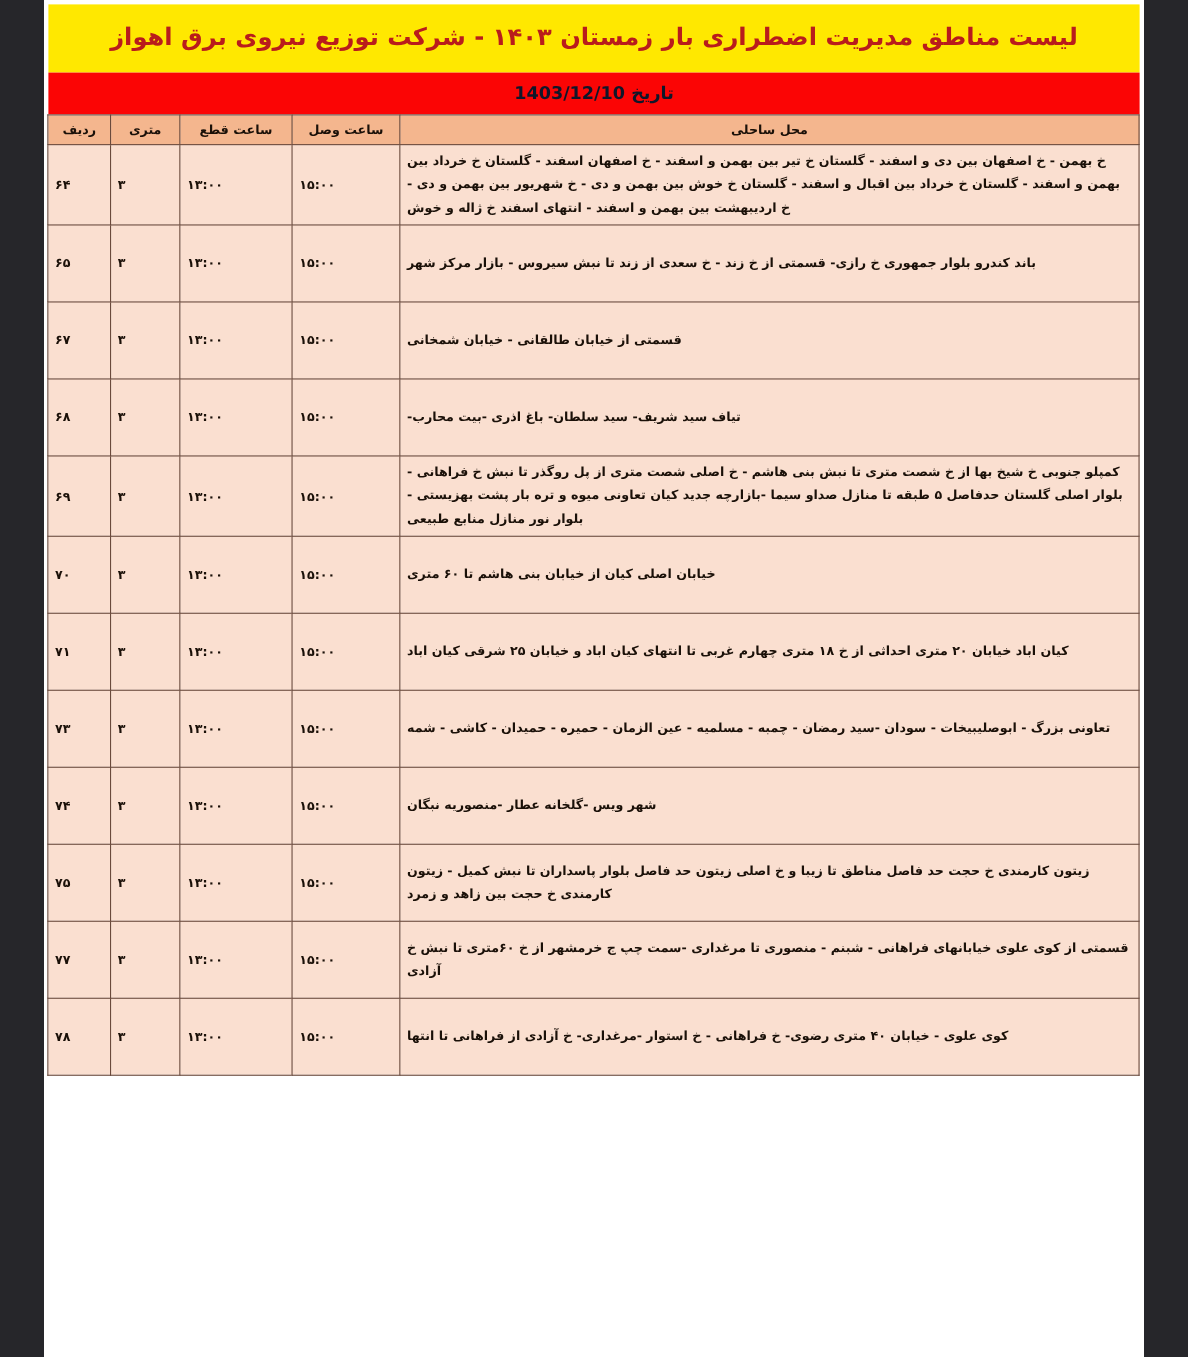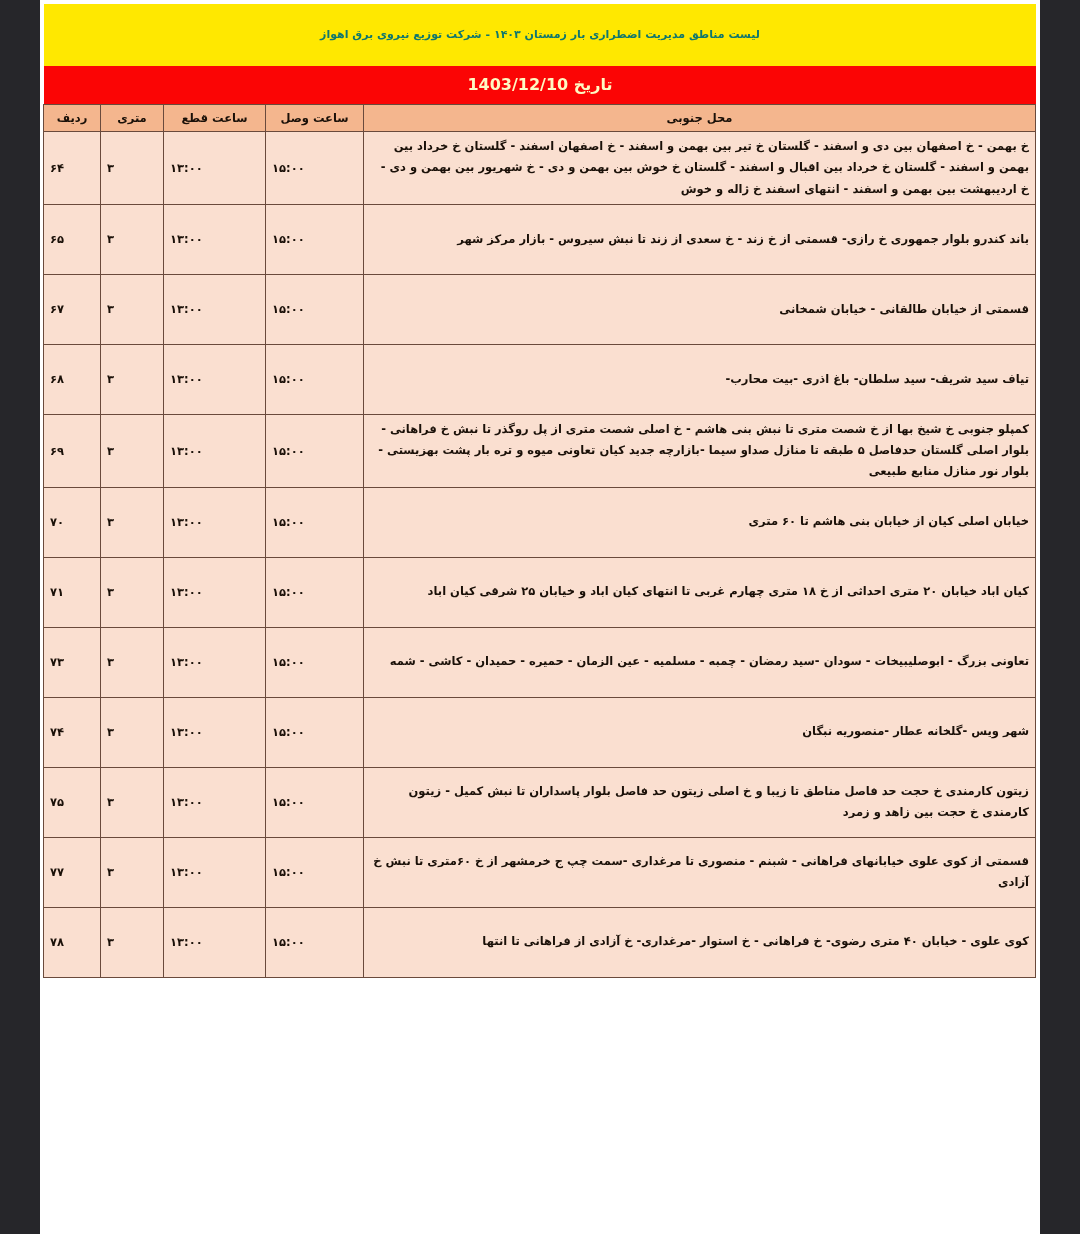--- a/index.html
+++ b/index.html
@@ -39,33 +39,33 @@
     position: absolute;
     left: 4px;
     top: 4px;
     width: 992px;
     box-sizing: border-box;
   }
 
   
   .banner-title {
     background: #ffe800;
-    color: #0f766e;
+    color: #b91c1c;
     text-align: center;
     font-weight: bold;
-    font-size: 11px;
+    font-size: 22px;
     letter-spacing: 0;
     height: 62px;
     line-height: 62px;
     white-space: nowrap;
     overflow: hidden;
   }
   .banner-date {
     background: #fb0505;
-    color: #fef9c3;
+    color: #0f172a;
     text-align: center;
     font-weight: bold;
     font-size: 16px;
     height: 38px;
     line-height: 38px;
     white-space: nowrap;
     overflow: hidden;
   }
 
   
@@ -96,21 +96,21 @@
   table.outage tbody td {
     font-size: 11.5px;
     font-weight: bold;
   }
   td.c-row, td.c-block, td.c-off, td.c-on {
     text-align: left;
     white-space: nowrap;
     font-size: 12px;
   }
   td.c-area {
-    text-align: right;
+    text-align: left;
     line-height: 1.85;
     padding: 10px 14px;
   }
 
   col.w-area  { width: 672px; }
   col.w-on    { width: 98px; }
   col.w-off   { width: 102px; }
   col.w-block { width: 63px; }
   col.w-row   { width: 57px; }
 
@@ -130,21 +130,21 @@
       <table class="outage">
         <colgroup>
           <col class="w-area">
             <col class="w-on">
             <col class="w-off">
             <col class="w-block">
             <col class="w-row">
         </colgroup>
         <thead>
           <tr>
-            <th>محل جنوبی</th>
+            <th>محل ساحلی</th>
             <th>ساعت وصل</th>
             <th>ساعت قطع</th>
             <th>متری</th>
             <th>ردیف</th>
           </tr>
         </thead>
         <tbody id="outage-tbody">
             <tr>
               <td class="c-area">خ بهمن - خ اصفهان بین دی و اسفند - گلستان خ تیر بین بهمن و اسفند - خ اصفهان اسفند - گلستان خ خرداد بین بهمن و اسفند - گلستان خ خرداد بین اقبال و اسفند - گلستان خ خوش بین بهمن و دی - خ شهریور بین بهمن و دی - خ اردیبهشت بین بهمن و اسفند - انتهای اسفند خ ژاله و خوش</td>
               <td class="c-on">۱۵:۰۰</td>

